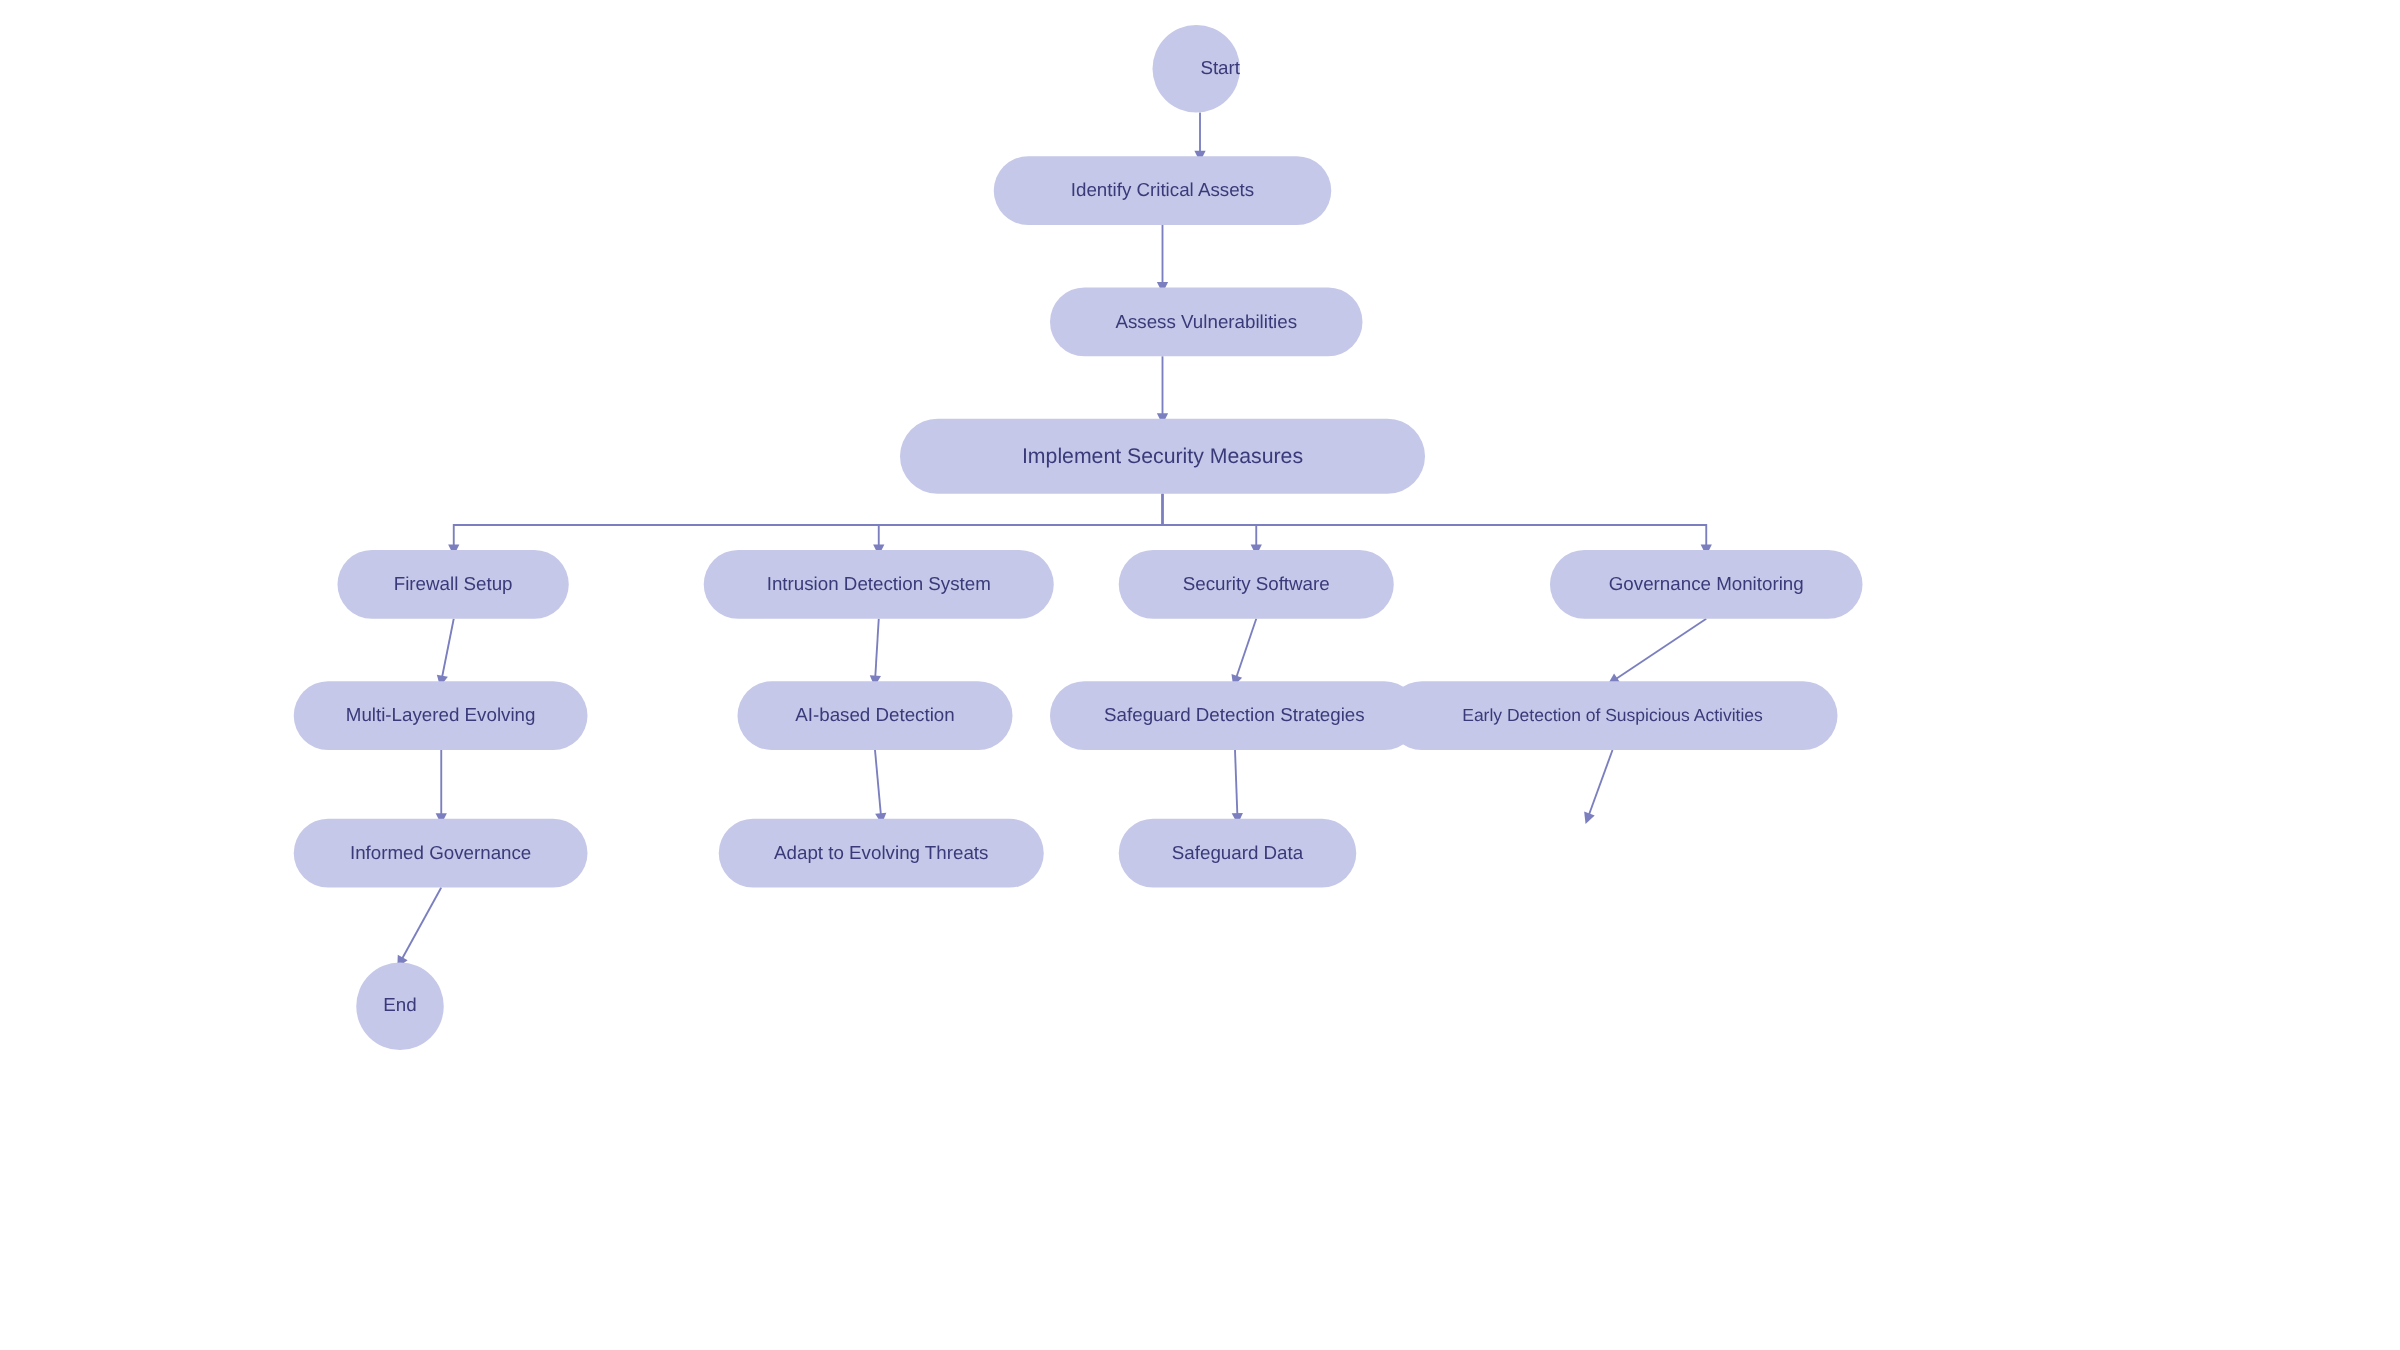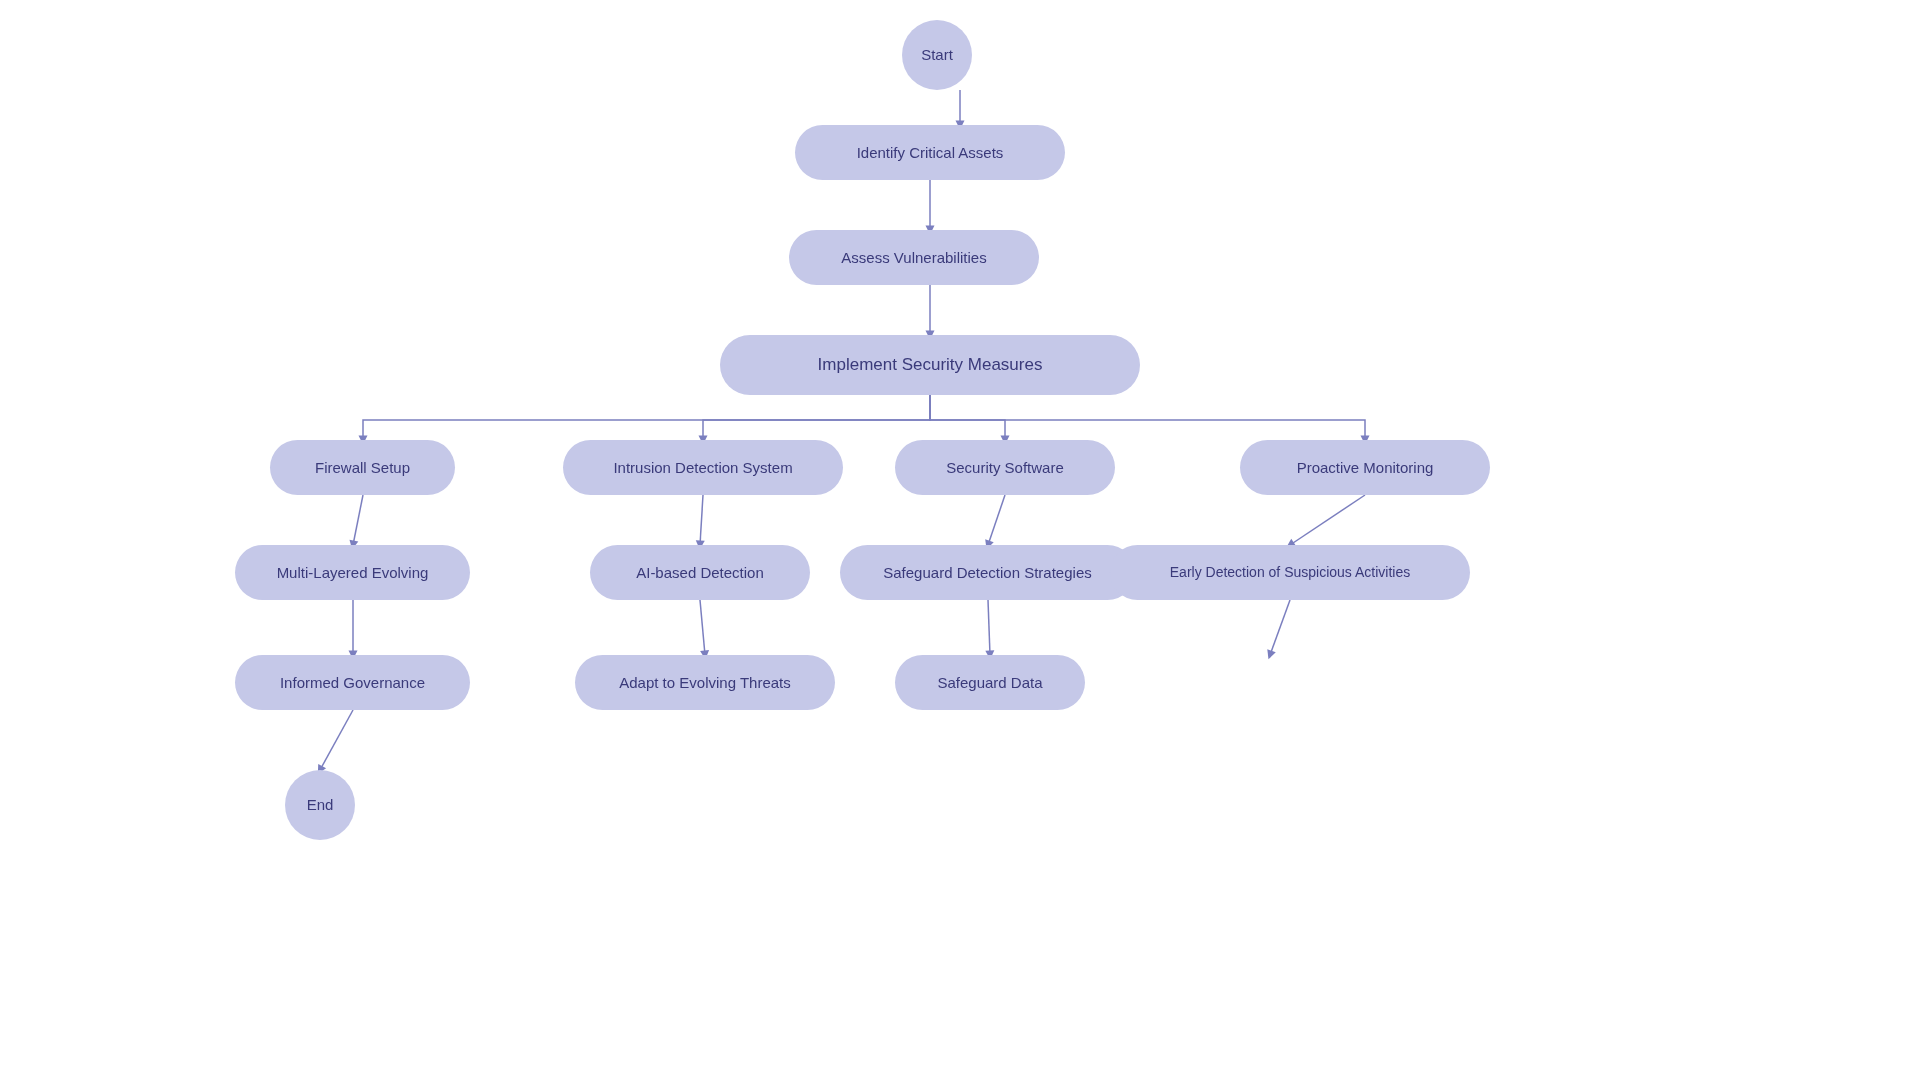--- a/index.html
+++ b/index.html
@@ -87,50 +87,50 @@
 
     <line x1="700" y1="600" x2="705" y2="655" stroke="#7b7fbf" stroke-width="1.5" marker-end="url(#arrow)"></line>
 
     <line x1="988" y1="600" x2="990" y2="655" stroke="#7b7fbf" stroke-width="1.5" marker-end="url(#arrow)"></line>
 
     <line x1="1290" y1="600" x2="1270" y2="655" stroke="#7b7fbf" stroke-width="1.5" marker-end="url(#arrow)"></line>
 
     <line x1="353" y1="710" x2="320" y2="770" stroke="#7b7fbf" stroke-width="1.5" marker-end="url(#arrow)"></line>
   </svg>
 
-  <div class="node circle" style="left:902px;top:20px;">
+  <div class="node circle" style="left:922px;top:20px;justify-content:flex-end;">
     <span>Start</span>
   </div>
 
   <div class="node pill" style="left:795px;top:125px;width:270px;height:55px;">
     <span>Identify Critical Assets</span>
   </div>
 
-  <div class="node pill" style="left:789px;top:230px;width:250px;height:55px;text-align:center;">
+  <div class="node pill" style="left:840px;top:230px;width:250px;height:55px;text-align:center;">
     <span>Assess Vulnerabilities</span>
   </div>
 
   <div class="node pill" style="left:720px;top:335px;width:420px;height:60px;font-size:17px;">
     <span>Implement Security Measures</span>
   </div>
 
   <div class="node pill" style="left:270px;top:440px;width:185px;height:55px;">
     <span>Firewall Setup</span>
   </div>
 
   <div class="node pill" style="left:563px;top:440px;width:280px;height:55px;text-align:right;">
     <span>Intrusion Detection System</span>
   </div>
 
   <div class="node pill" style="left:895px;top:440px;width:220px;height:55px;">
     <span>Security Software</span>
   </div>
 
   <div class="node pill" style="left:1240px;top:440px;width:250px;height:55px;">
-    <span>Proactive Monitoring</span>
+    <span>Governance Monitoring</span>
   </div>
 
   <div class="node pill" style="left:235px;top:545px;width:235px;height:55px;">
     <span>Multi-Layered Evolving</span>
   </div>
 
   <div class="node pill" style="left:590px;top:545px;width:220px;height:55px;">
     <span>AI-based Detection</span>
   </div>
 

